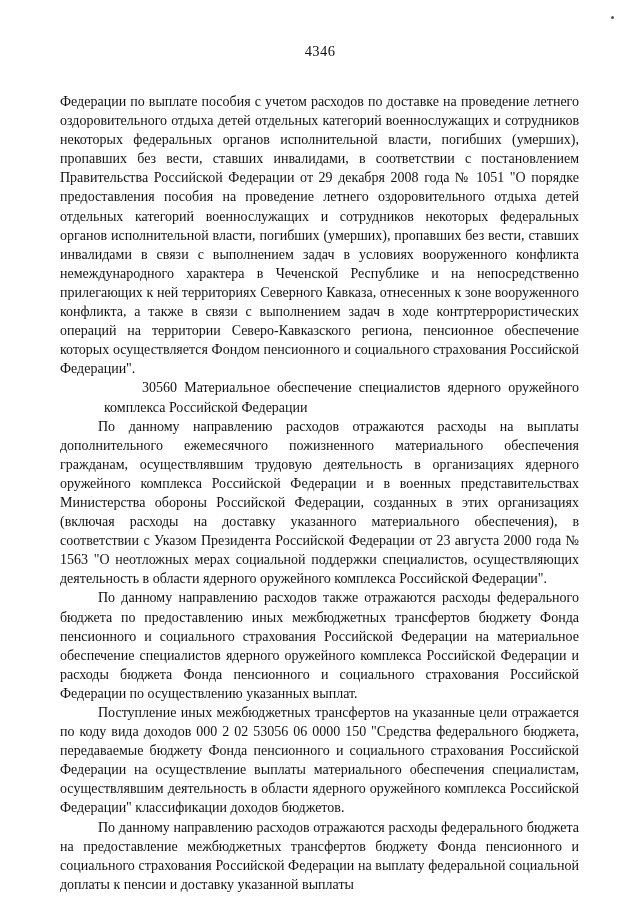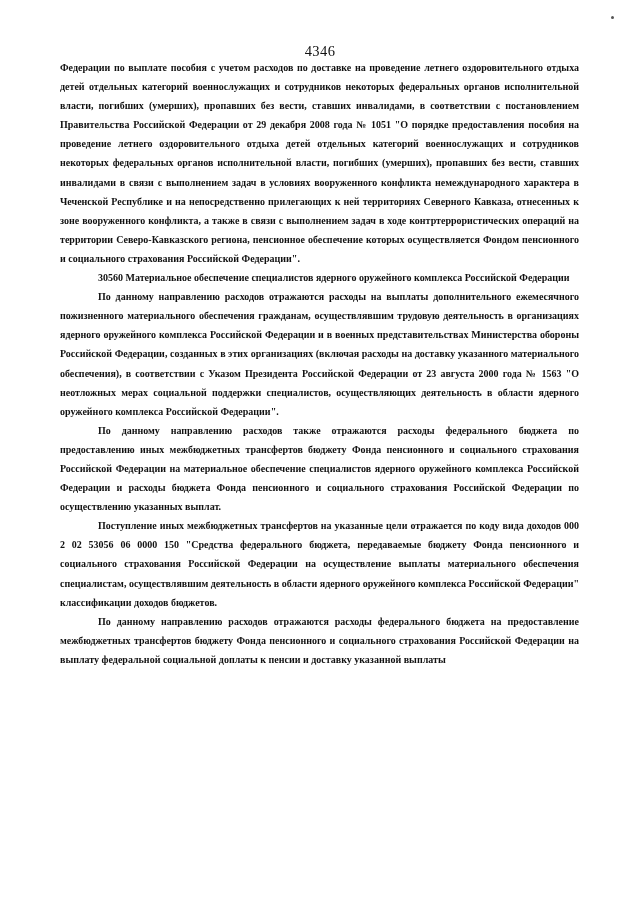--- a/index.html
+++ b/index.html
@@ -35,40 +35,40 @@
     position: absolute;
     top: 43px;
     left: 0;
     width: 640px;
     text-align: center;
     font-size: 14.5px;
     letter-spacing: 0.4px;
   }
   .body-text {
     position: absolute;
-    top: 58px;
+    top: 92px;
     left: 60px;
     width: 519px;
-    font-size: 10px;
+    font-size: 14px;
     line-height: 19.1px;
     text-align: justify;
     text-justify: inter-word;
     hyphens: none;
-    font-weight: bold;
   }
   p {
     margin: 0;
     text-align: justify;
     text-justify: inter-word;
   }
   p.indent {
     text-indent: 38px;
   }
   p.last-line-left {
     text-align-last: left;
+    margin-left: 44px;
   }
 </style>
 </head>
 <body>
 
 <div class="page">
   <div class="corner-dot"></div>
   <div class="page-number">4346</div>
   <div class="body-text">
     <p class="">Федерации по выплате пособия с учетом расходов по доставке на проведение летнего оздоровительного отдыха детей отдельных категорий военнослужащих и сотрудников некоторых федеральных органов исполнительной власти, погибших (умерших), пропавших без вести, ставших инвалидами, в соответствии с постановлением Правительства Российской Федерации от 29 декабря 2008 года № 1051 "О порядке предоставления пособия на проведение летнего оздоровительного отдыха детей отдельных категорий военнослужащих и сотрудников некоторых федеральных органов исполнительной власти, погибших (умерших), пропавших без вести, ставших инвалидами в связи с выполнением задач в условиях вооруженного конфликта немеждународного характера в Чеченской Республике и на непосредственно прилегающих к ней территориях Северного Кавказа, отнесенных к зоне вооруженного конфликта, а также в связи с выполнением задач в ходе контртеррористических операций на территории Северо-Кавказского региона, пенсионное обеспечение которых осуществляется Фондом пенсионного и социального страхования Российской Федерации".</p>

